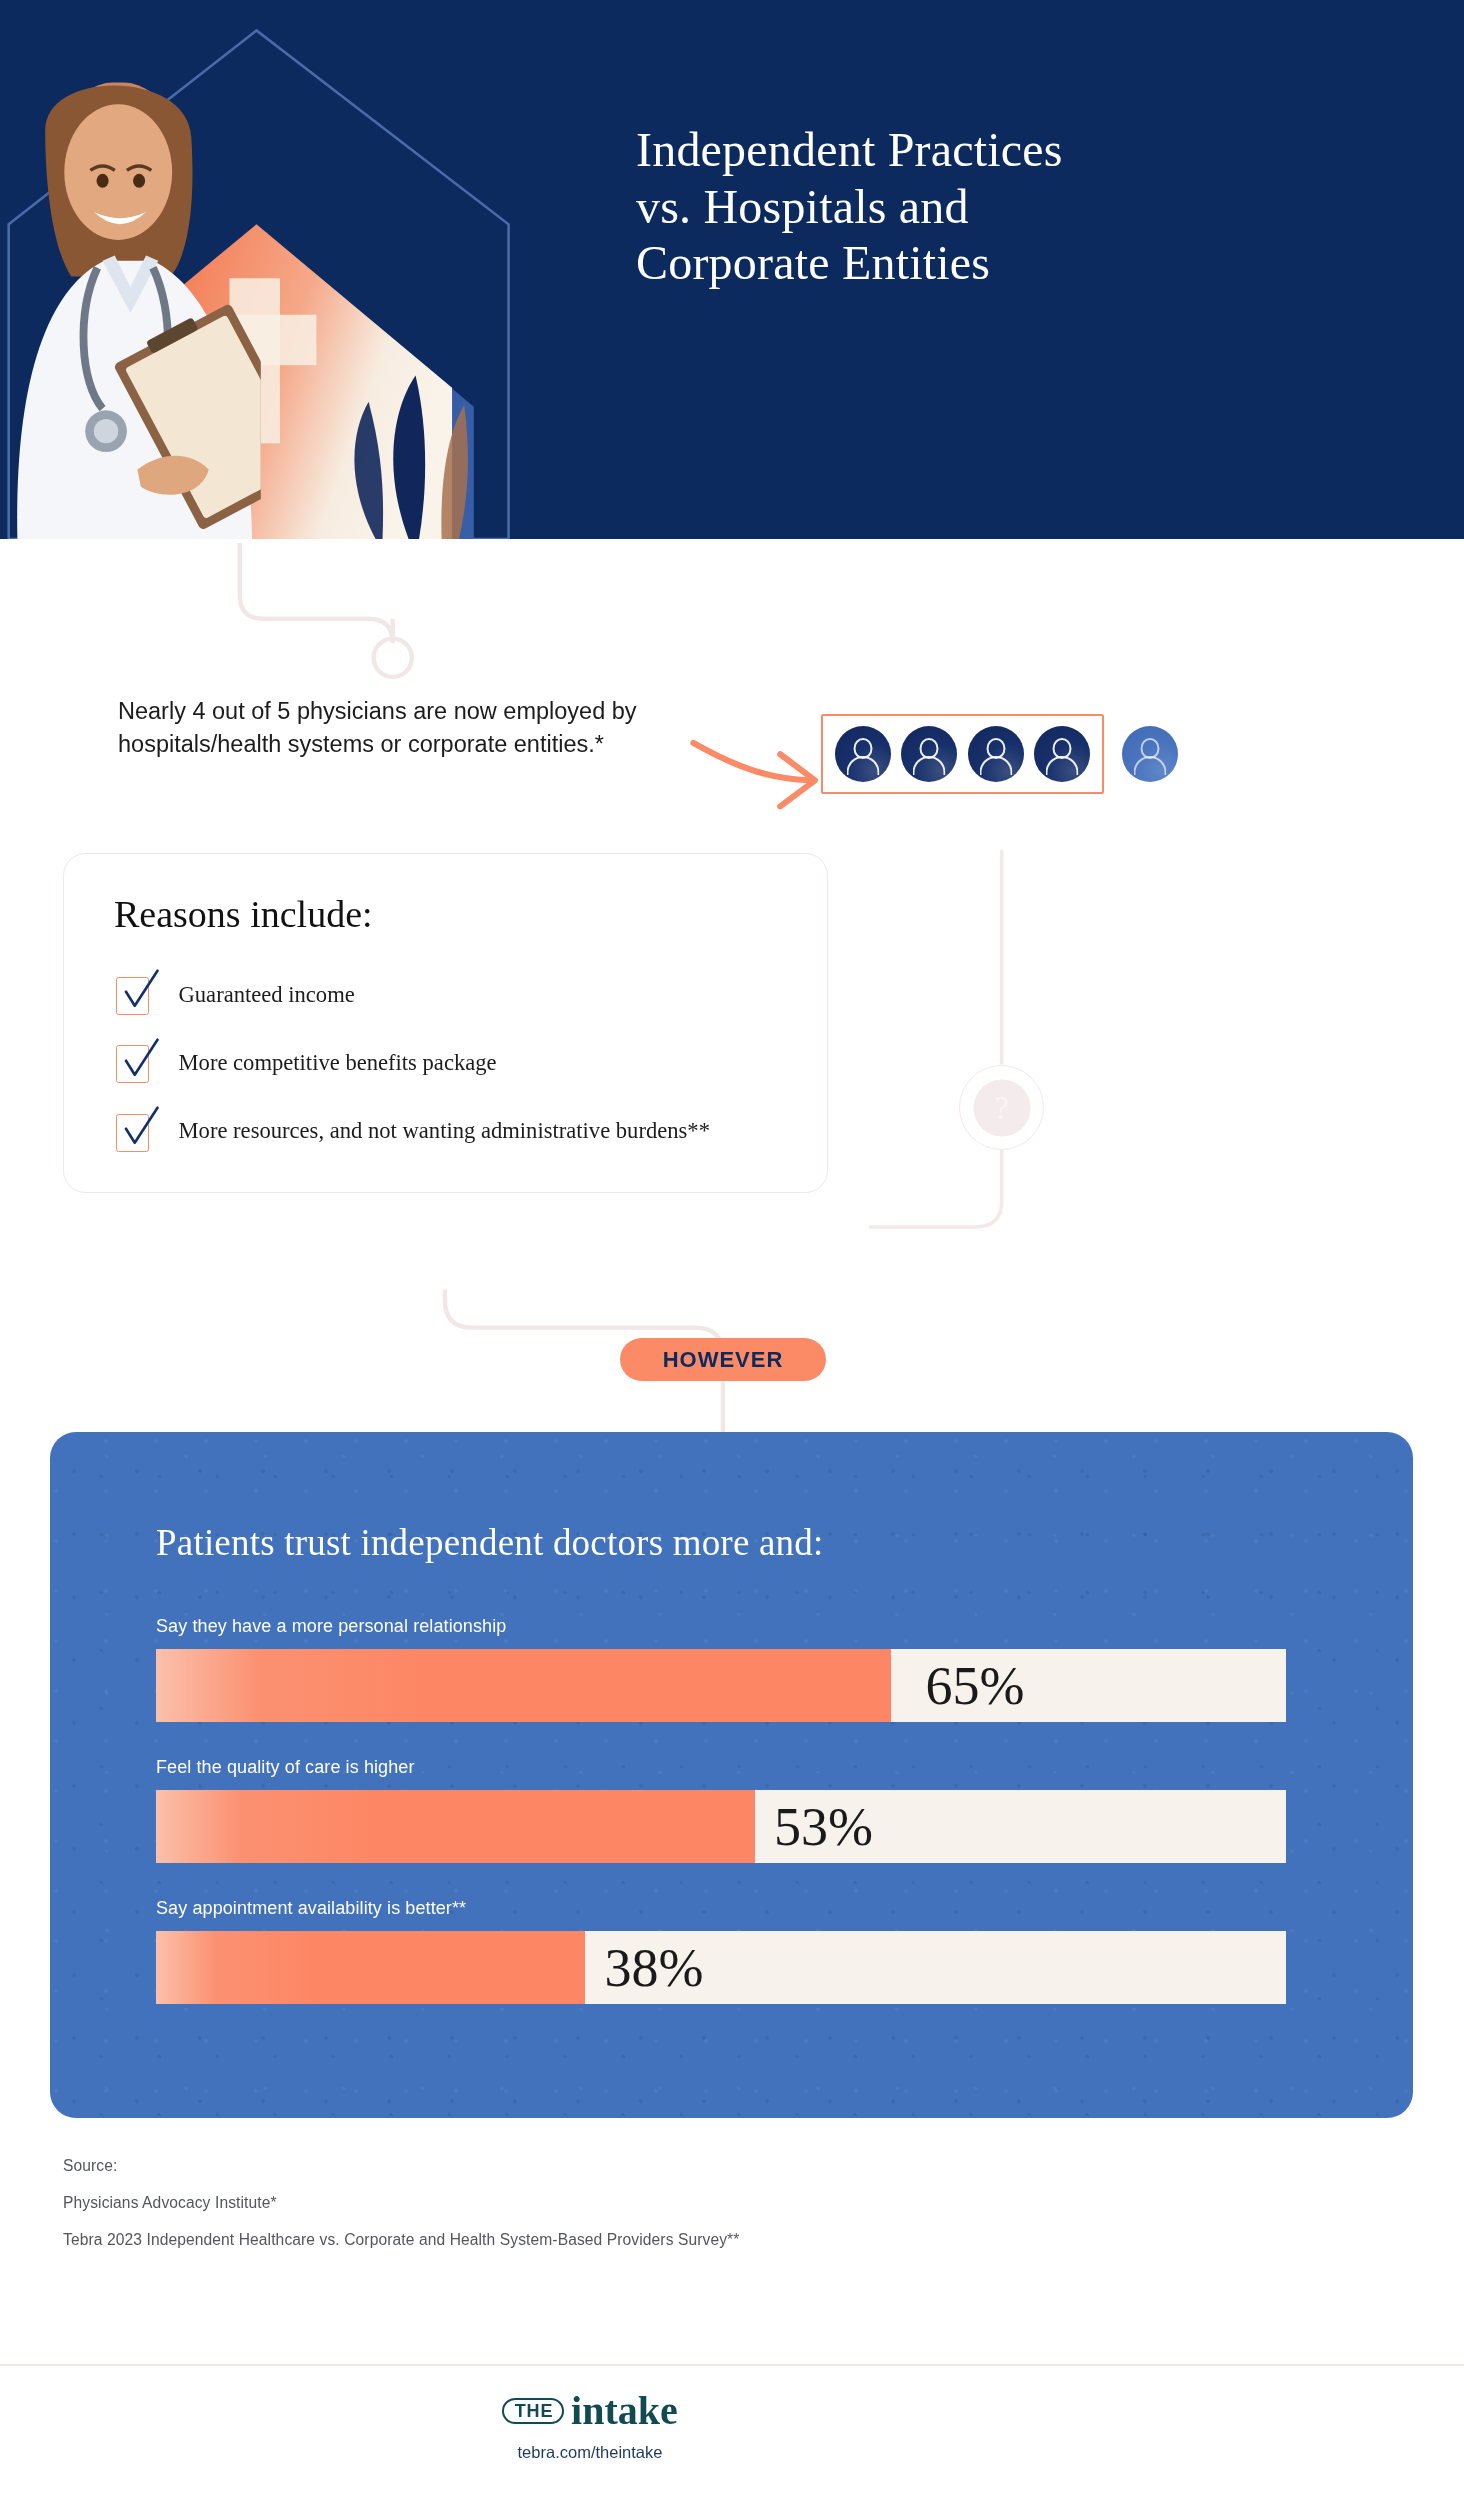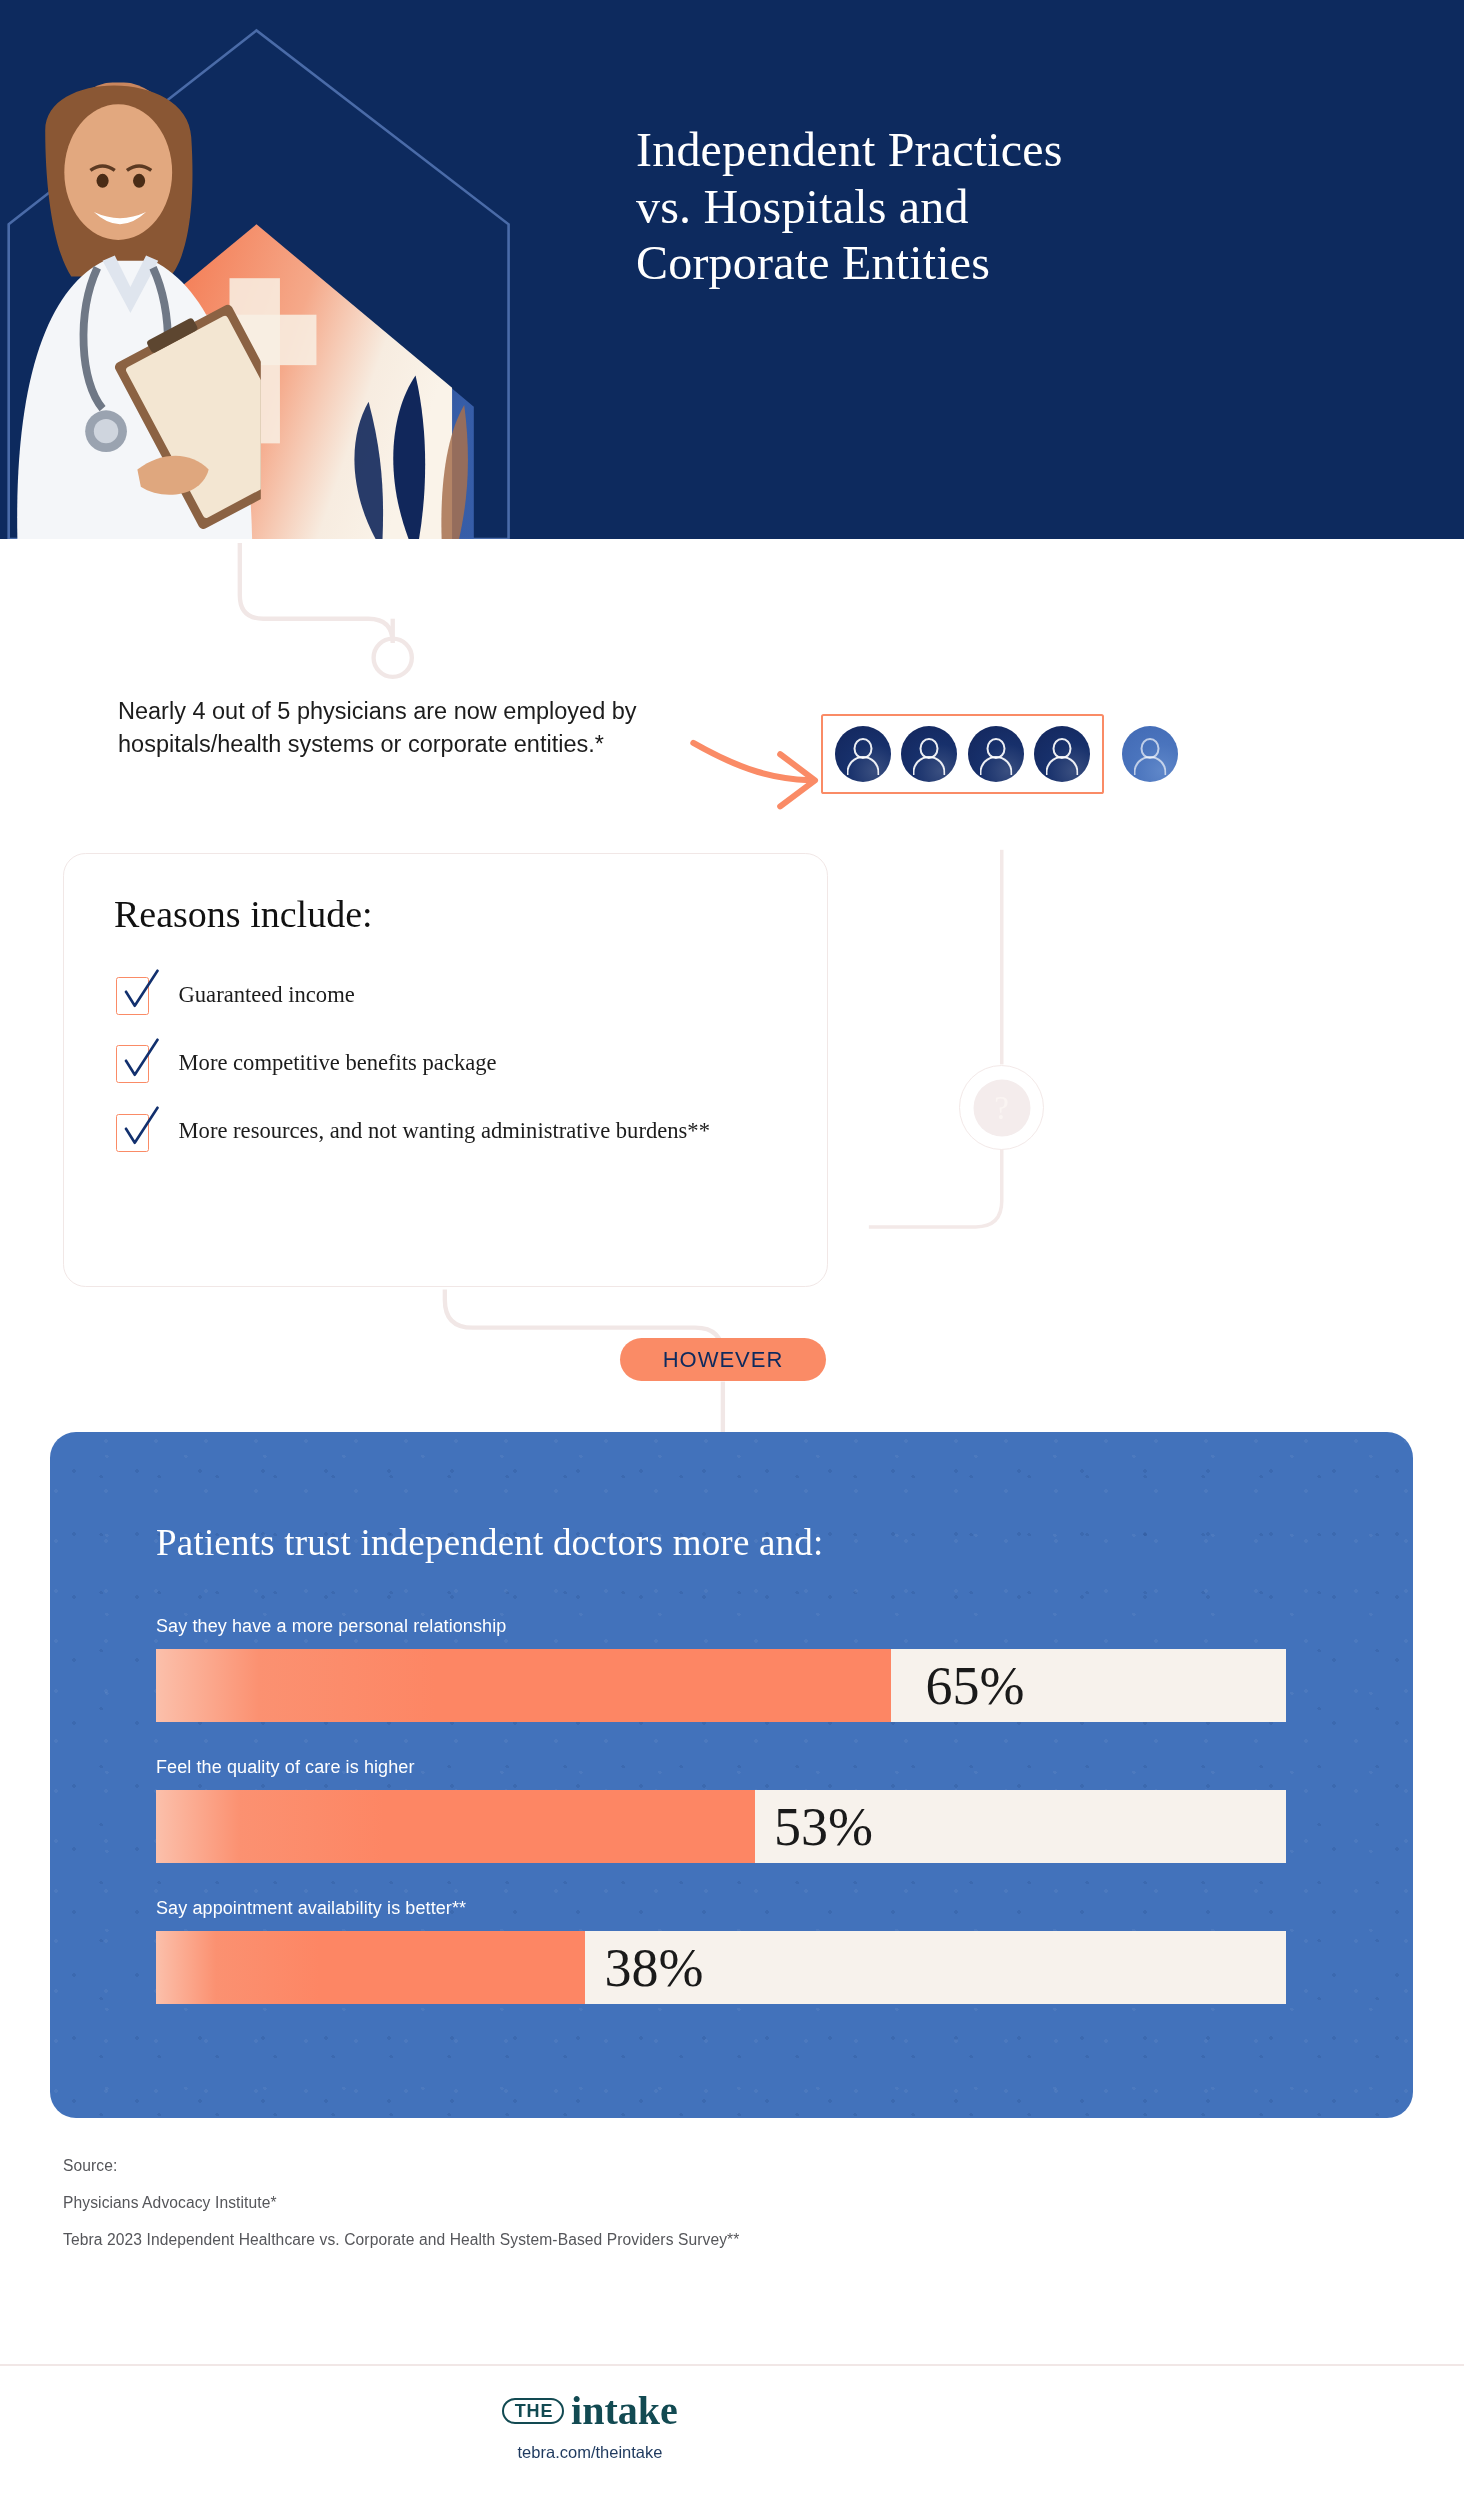--- a/index.html
+++ b/index.html
@@ -106,21 +106,21 @@
   }
   .avatar.light .body { border-color: rgba(255,255,255,0.65); }
   .avatar-spacer { width: 17.4px; }
 
   
   .reasons-card {
     position: absolute;
     left: 63px;
     top: 853px;
     width: 765px;
-    height: 434px;
+    height: 340px;
     background: #ffffff;
     border: 1.7px solid #f1e7e6;
     border-radius: 22.6px;
   }
   .reasons-title {
     position: absolute;
     left: 50px; top: 38px;
     font-family: "Liberation Serif", serif;
     font-size: 38px;
     color: #111111;
@@ -182,21 +182,21 @@
     left: 620px; top: 1338px;
     width: 206px; height: 43px;
     background: #fa8b66;
     border-radius: 22px;
     display: flex;
     align-items: center;
     justify-content: center;
     color: #0d2a5e;
     font-size: 22px;
     letter-spacing: 1px;
-    font-weight: 400;
+    font-weight: 700;
   }
 
   
   .blue-panel {
     position: absolute;
     left: 50px;
     top: 1432px;
     width: 1363px;
     height: 686px;
     background:

